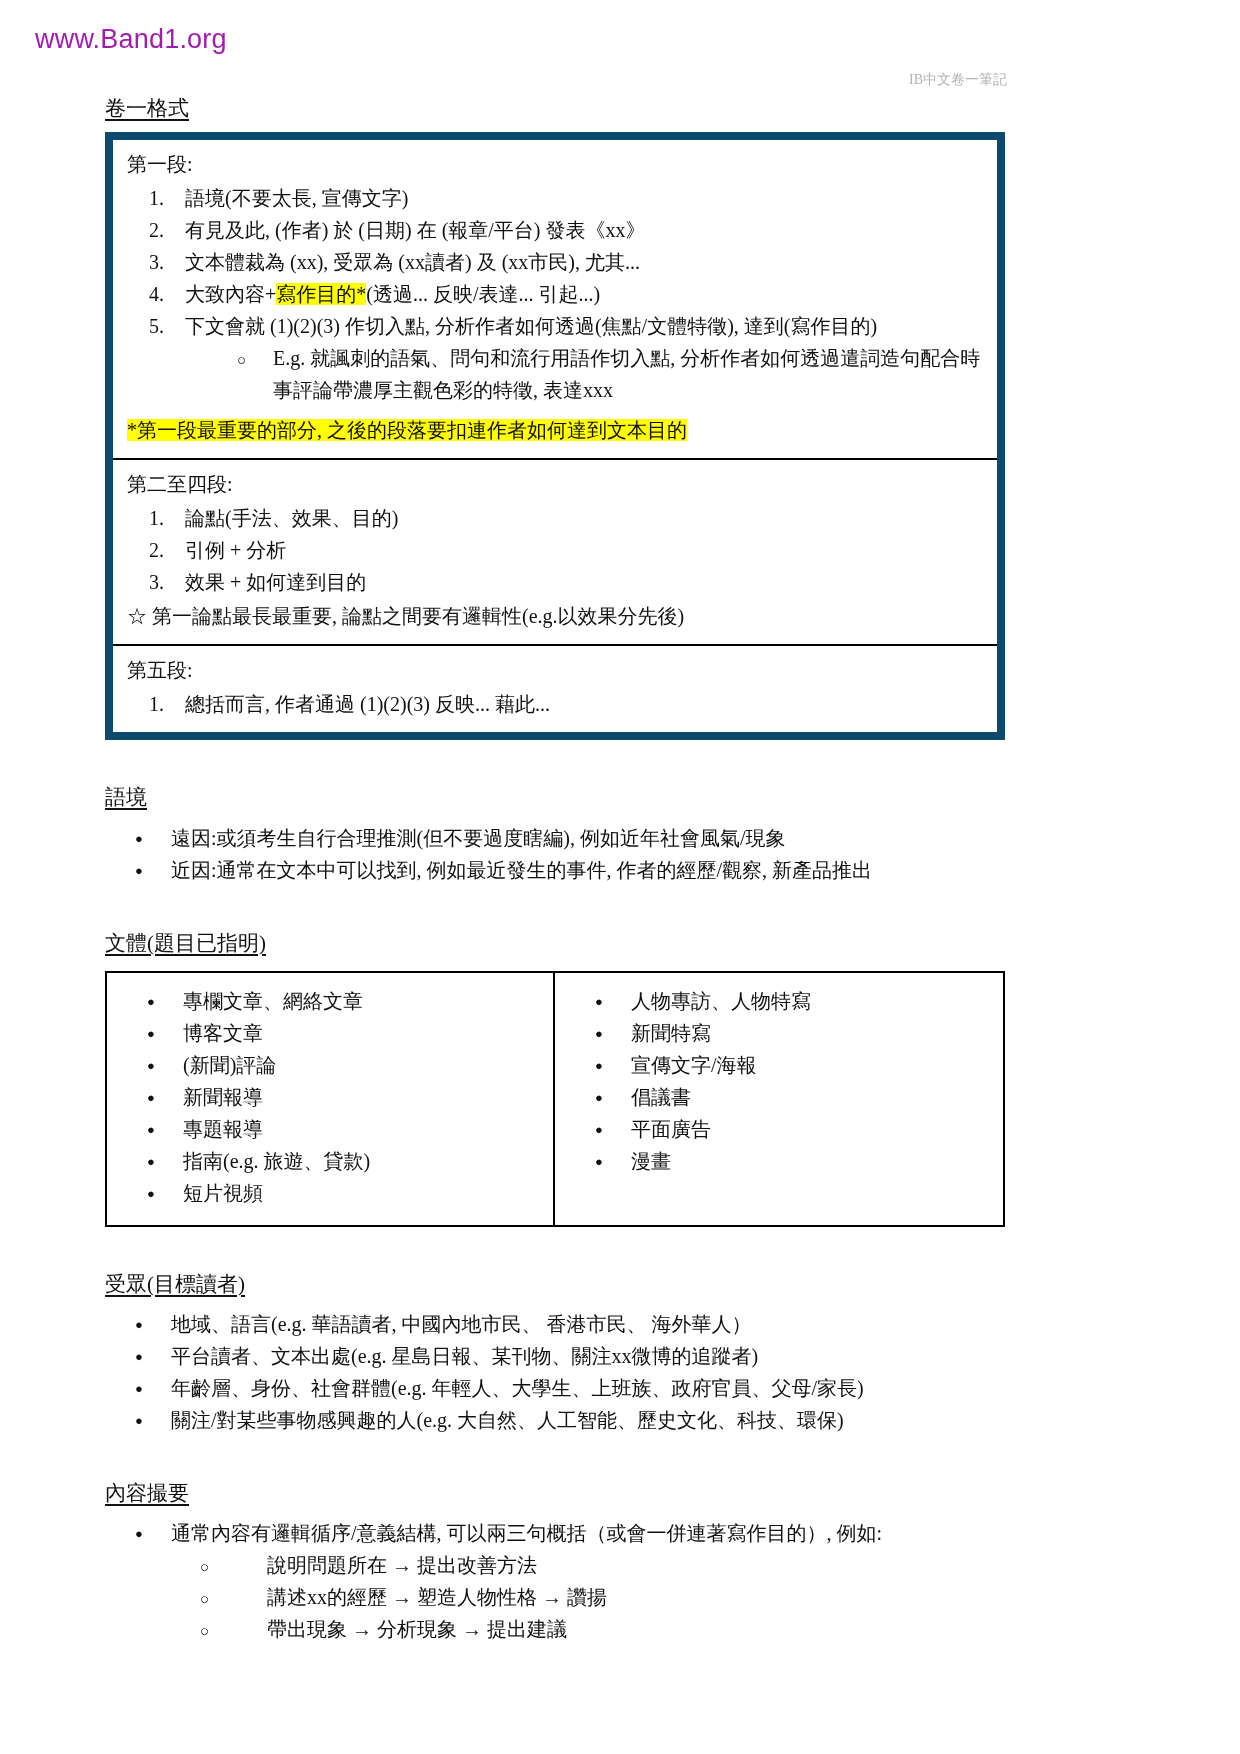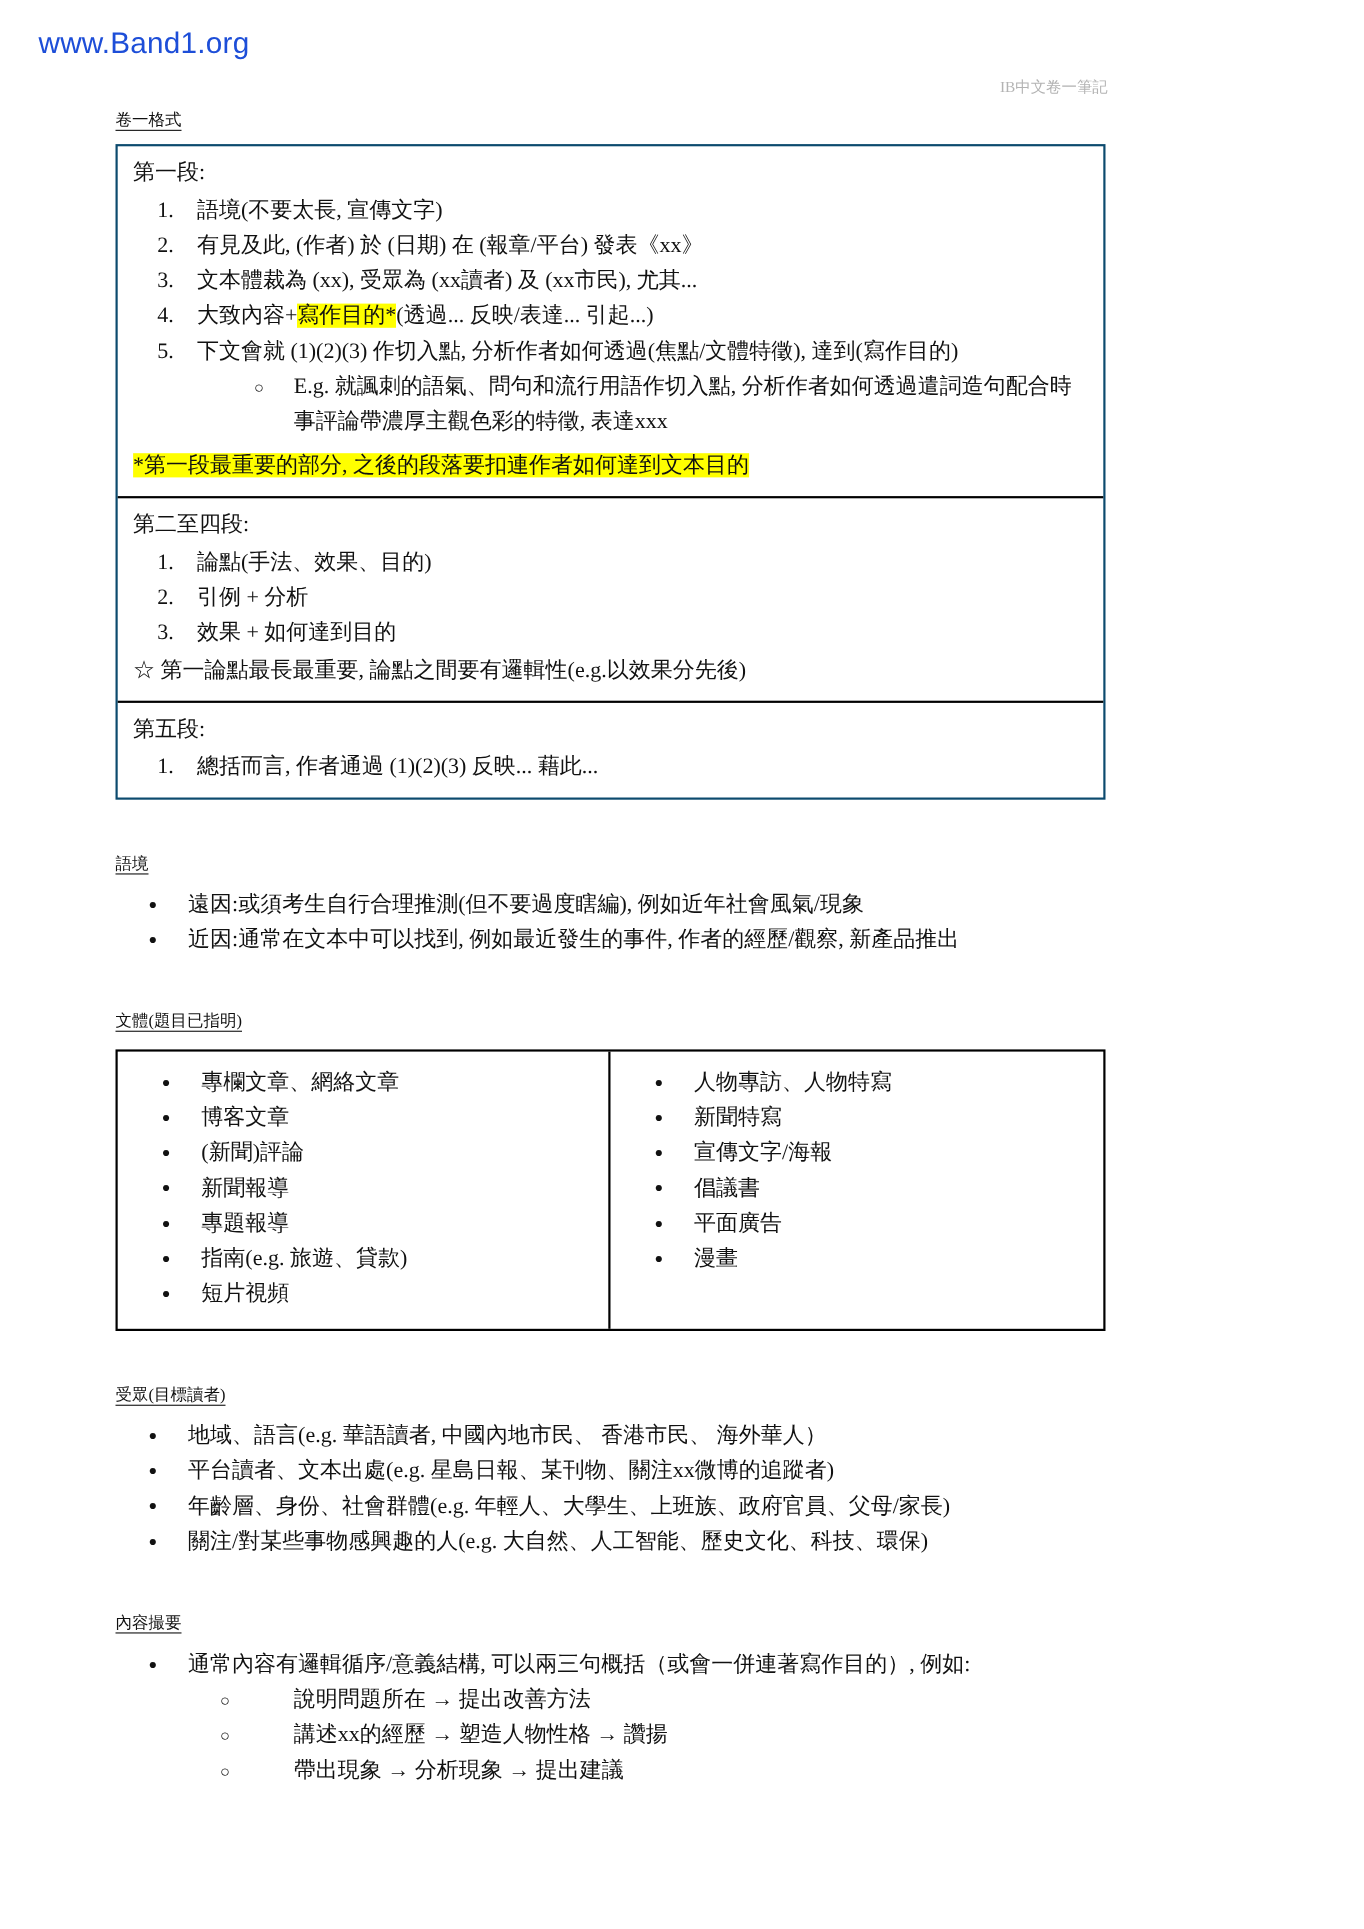--- a/index.html
+++ b/index.html
@@ -15,49 +15,49 @@
     width: 1240px;
     height: 1754px;
     padding-top: 24px;
     overflow: hidden;
     background: #ffffff;
   }
   .brand {
     font-family: "Liberation Sans", "DejaVu Sans", sans-serif;
     font-size: 27px;
     margin-left: 35px;
-    color: #1d4ed8;
+    color: #a21caf;
     letter-spacing: 0.2px;
   }
   .corner {
     text-align: right;
     margin: 16px 233px 4px 105px;
     color: #b3b3b3;
     font-size: 14px;
   }
   .content {
     margin-left: 105px;
     margin-right: 235px;
     font-size: 20px;
     line-height: 1.6;
   }
   .section { margin-top: 44px; }
   .section.first { margin-top: 6px; }
   .heading {
-    font-size: 15px;
+    font-size: 21px;
     font-weight: normal;
     text-decoration: underline;
     text-underline-offset: 4px;
     margin-bottom: 10px;
     display: inline-block;
   }
   .heading-row { line-height: 1.3; }
 
   
-  .format-box { border: 2px solid #0c4a6e; }
+  .format-box { border: 8px solid #0c4a6e; }
   .fsection { padding: 8px 14px 12px 14px; }
   .fsection + .fsection { border-top: 2px solid #000; }
   .ftitle { margin-bottom: 2px; }
   .numlist { margin-left: 22px; }
   .nrow { display: flex; }
   .num { flex: 0 0 36px; }
   .txt { flex: 1; }
   .subrow { display: flex; margin-left: 88px; justify-content: center; }
   .marker { flex: 0 0 36px; }
   .circle-marker::before { content: "○"; font-size: 15px; }

